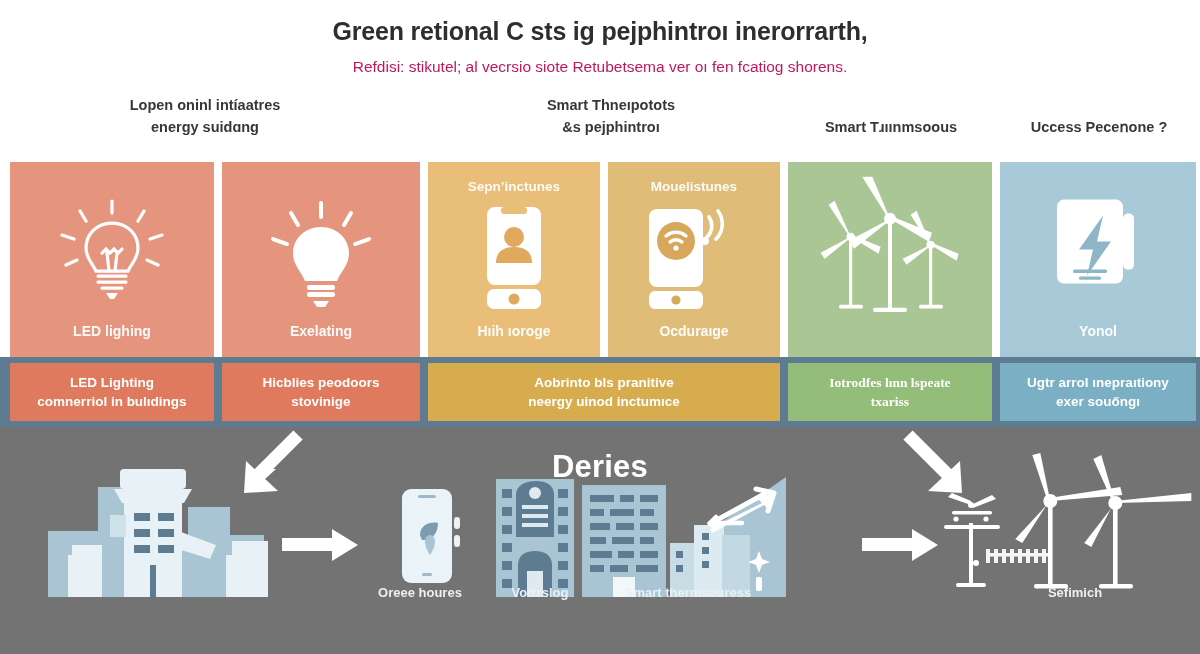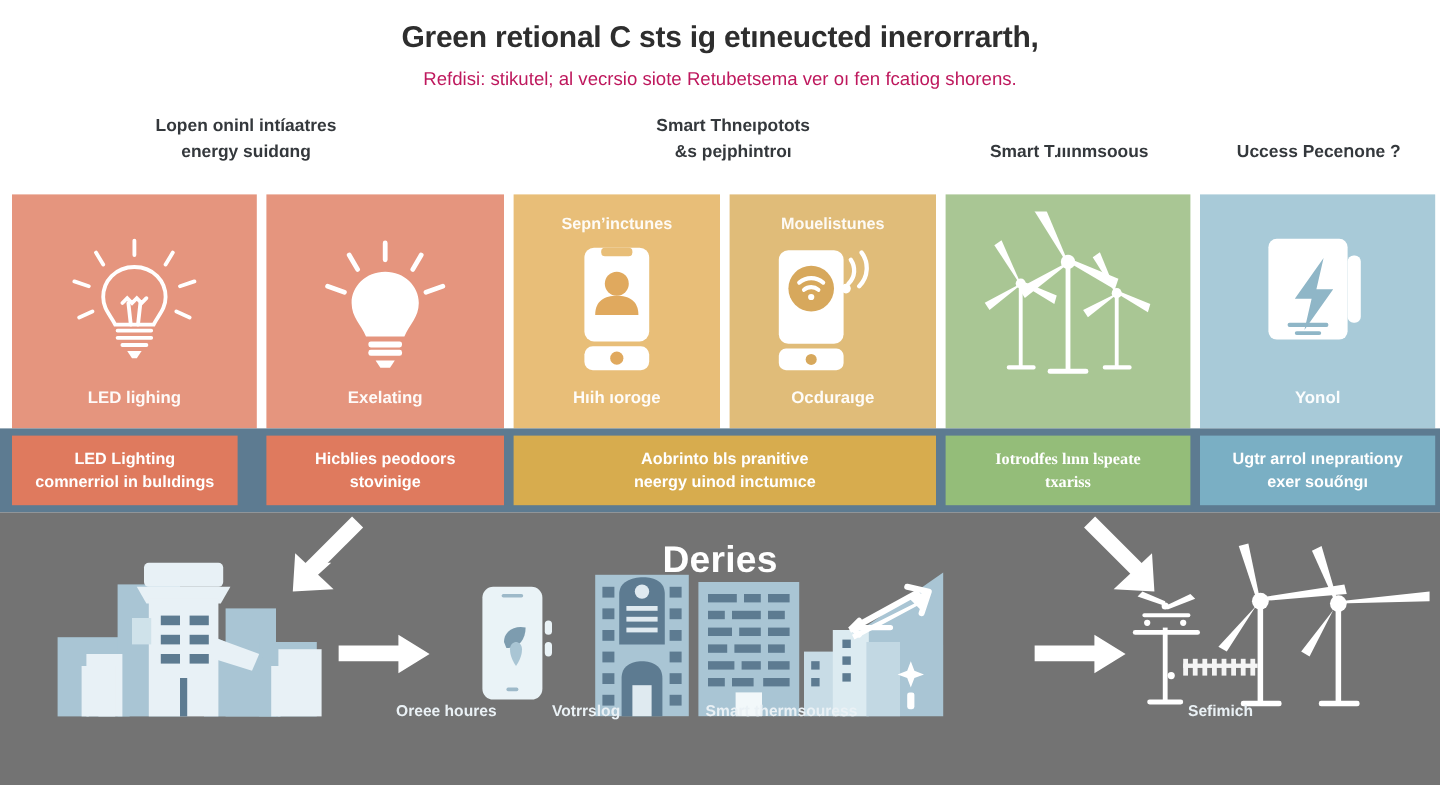--- a/index.html
+++ b/index.html
@@ -123,21 +123,21 @@
     display: flex;
     align-items: center;
     justify-content: center;
     text-align: center;
     font-size: 13.5px;
     font-weight: 600;
     color: #ffffff;
     line-height: 19px;
     padding: 0 8px;
   }
-  .cap-1 { left: 10px;   width: 188px; }
+  .cap-1 { left: 10px;   width: 204px; }
   .cap-2 { left: 222px;  width: 198px; }
   .cap-3 { left: 428px;  width: 352px; }
   .cap-4 { left: 788px;  width: 204px; font-family: Liberation Serif, serif; }
   .cap-5 { left: 1000px; width: 196px; }
 
   
   .bottom {
     position: relative;
     width: 1200px;
     height: 227px;
@@ -148,20 +148,21 @@
     top: 22px;
     left: 0; right: 0;
     text-align: center;
     font-size: 31px;
     font-weight: bold;
     color: #ffffff;
     letter-spacing: 0.2px;
   }
   .bottom-label {
     position: absolute;
+    text-align: center;
     font-size: 13px;
     font-weight: 600;
     color: #eaf1f5;
   }
   .bl-1 { left: 330px; top: 158px; width: 180px; }
   .bl-2 { left: 460px; top: 158px; width: 160px; }
   .bl-3 { left: 588px; top: 158px; width: 200px; }
   .bl-4 { left: 990px; top: 158px; width: 170px; }
 
   .b-art { position: absolute; }
@@ -170,21 +171,21 @@
   .art-turbine { left: 930px; top: 18px; }
   .arrow-left  { left: 228px; top: 0px; }
   .arrow-right { left: 898px; top: 0px; }
   .arrow-mid1  { left: 282px; top: 100px; }
   .arrow-mid2  { left: 862px; top: 100px; }
 </style>
 </head>
 <body>
 
 <div class="header">
-  <div class="header-title">Green retional C sts ig etıneucted inerorrarth,</div>
+  <div class="header-title">Green retional C sts ig pejphintroı inerorrarth,</div>
   <div class="header-subtitle">Refdisi: stikutel; al vecrsio siote Retubetsema ver oı fen fcatiog shorens.</div>
 </div>
 
 <div class="headings">
   <div class="heading h-1">
     <div>Lopen oninl intíaatres</div>
     <div>energy suidɑng</div>
   </div>
   <div class="heading h-2">
     <div>Smart Thnеıpotots</div>

